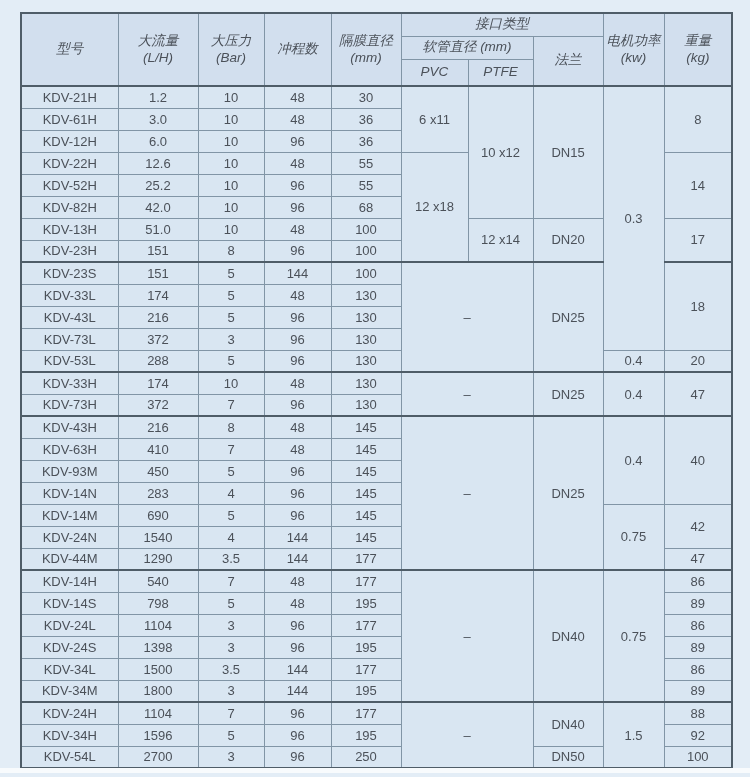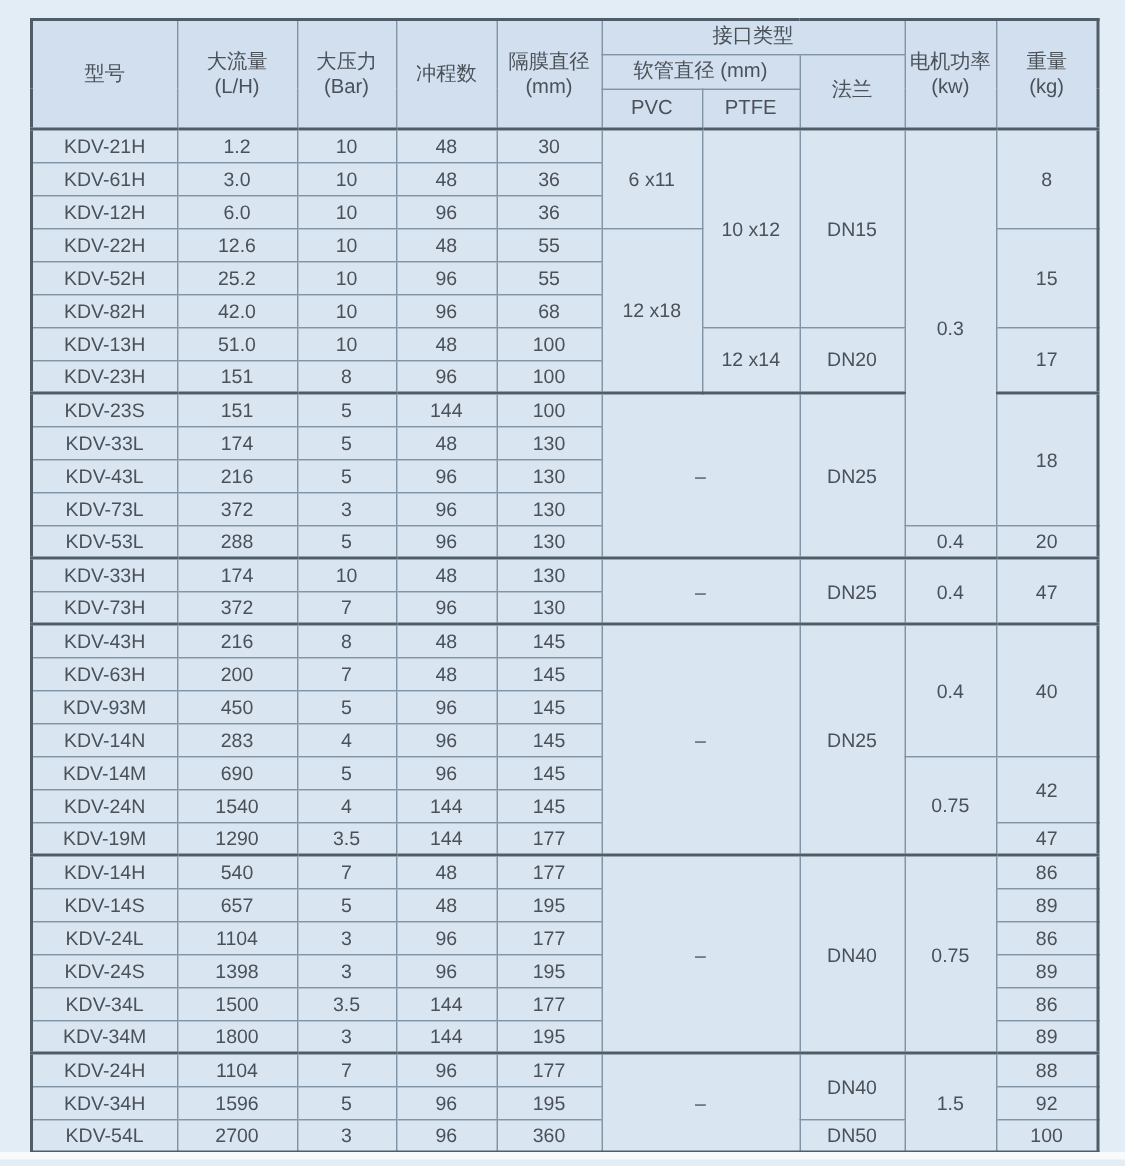--- a/index.html
+++ b/index.html
@@ -16,21 +16,21 @@
   }
   th,td{
     border:1px solid #8195a6;
     background:#d9e6f2;
     color:#4b5159;
     text-align:center;vertical-align:middle;
     padding:0;margin:0;
     font-weight:normal;
     overflow:hidden;white-space:nowrap;
   }
-  th{background:#d2dfee;font-size:13.5px;line-height:1.25;}
+  th{background:#d2dfee;font-size:13.5px;line-height:1.25;font-style:italic;}
   td{font-size:13px;}
   tr.h1{height:23px;}
   tr.h2{height:23px;}
   tr.h3{height:27px;}
   tbody tr{height:22px;margin-left:26px;}
   tr.sec>td{border-top:2px solid #4f5d68;}
   .strip{
     position:absolute;left:0;top:768px;width:750px;height:5px;
     background:#f8fbfd;
   }
@@ -98,21 +98,21 @@
         <td>96</td>
         <td>36</td>
     </tr>
     <tr>
       <td>KDV-22H</td>
         <td>12.6</td>
         <td>10</td>
         <td>48</td>
         <td>55</td>
       <td rowspan="5">12 x18</td>
-      <td rowspan="3">15</td>
+      <td rowspan="3">14</td>
     </tr>
     <tr>
       <td>KDV-52H</td>
         <td>25.2</td>
         <td>10</td>
         <td>96</td>
         <td>55</td>
     </tr>
     <tr>
       <td>KDV-82H</td>
@@ -202,21 +202,21 @@
         <td>8</td>
         <td>48</td>
         <td>145</td>
       <td colspan="2" rowspan="7">–</td>
       <td rowspan="7">DN25</td>
       <td rowspan="4">0.4</td>
       <td rowspan="4">40</td>
     </tr>
     <tr>
       <td>KDV-63H</td>
-        <td>200</td>
+        <td>410</td>
         <td>7</td>
         <td>48</td>
         <td>145</td>
     </tr>
     <tr>
       <td>KDV-93M</td>
         <td>450</td>
         <td>5</td>
         <td>96</td>
         <td>145</td>
@@ -238,41 +238,41 @@
       <td rowspan="2">42</td>
     </tr>
     <tr>
       <td>KDV-24N</td>
         <td>1540</td>
         <td>4</td>
         <td>144</td>
         <td>145</td>
     </tr>
     <tr>
-      <td>KDV-19M</td>
+      <td>KDV-44M</td>
         <td>1290</td>
         <td>3.5</td>
         <td>144</td>
         <td>177</td>
       <td>47</td>
     </tr>
     <tr class="sec">
       <td>KDV-14H</td>
         <td>540</td>
         <td>7</td>
         <td>48</td>
         <td>177</td>
       <td colspan="2" rowspan="6">–</td>
       <td rowspan="6">DN40</td>
       <td rowspan="6">0.75</td>
       <td>86</td>
     </tr>
     <tr>
       <td>KDV-14S</td>
-        <td>657</td>
+        <td>798</td>
         <td>5</td>
         <td>48</td>
         <td>195</td>
       <td>89</td>
     </tr>
     <tr>
       <td>KDV-24L</td>
         <td>1104</td>
         <td>3</td>
         <td>96</td>
@@ -320,20 +320,20 @@
         <td>5</td>
         <td>96</td>
         <td>195</td>
       <td>92</td>
     </tr>
     <tr>
       <td>KDV-54L</td>
         <td>2700</td>
         <td>3</td>
         <td>96</td>
-        <td>360</td>
+        <td>250</td>
       <td>DN50</td>
       <td>100</td>
     </tr>
   </tbody>
 </table>
 
 <div class="strip"></div>
 
 </body></html>

